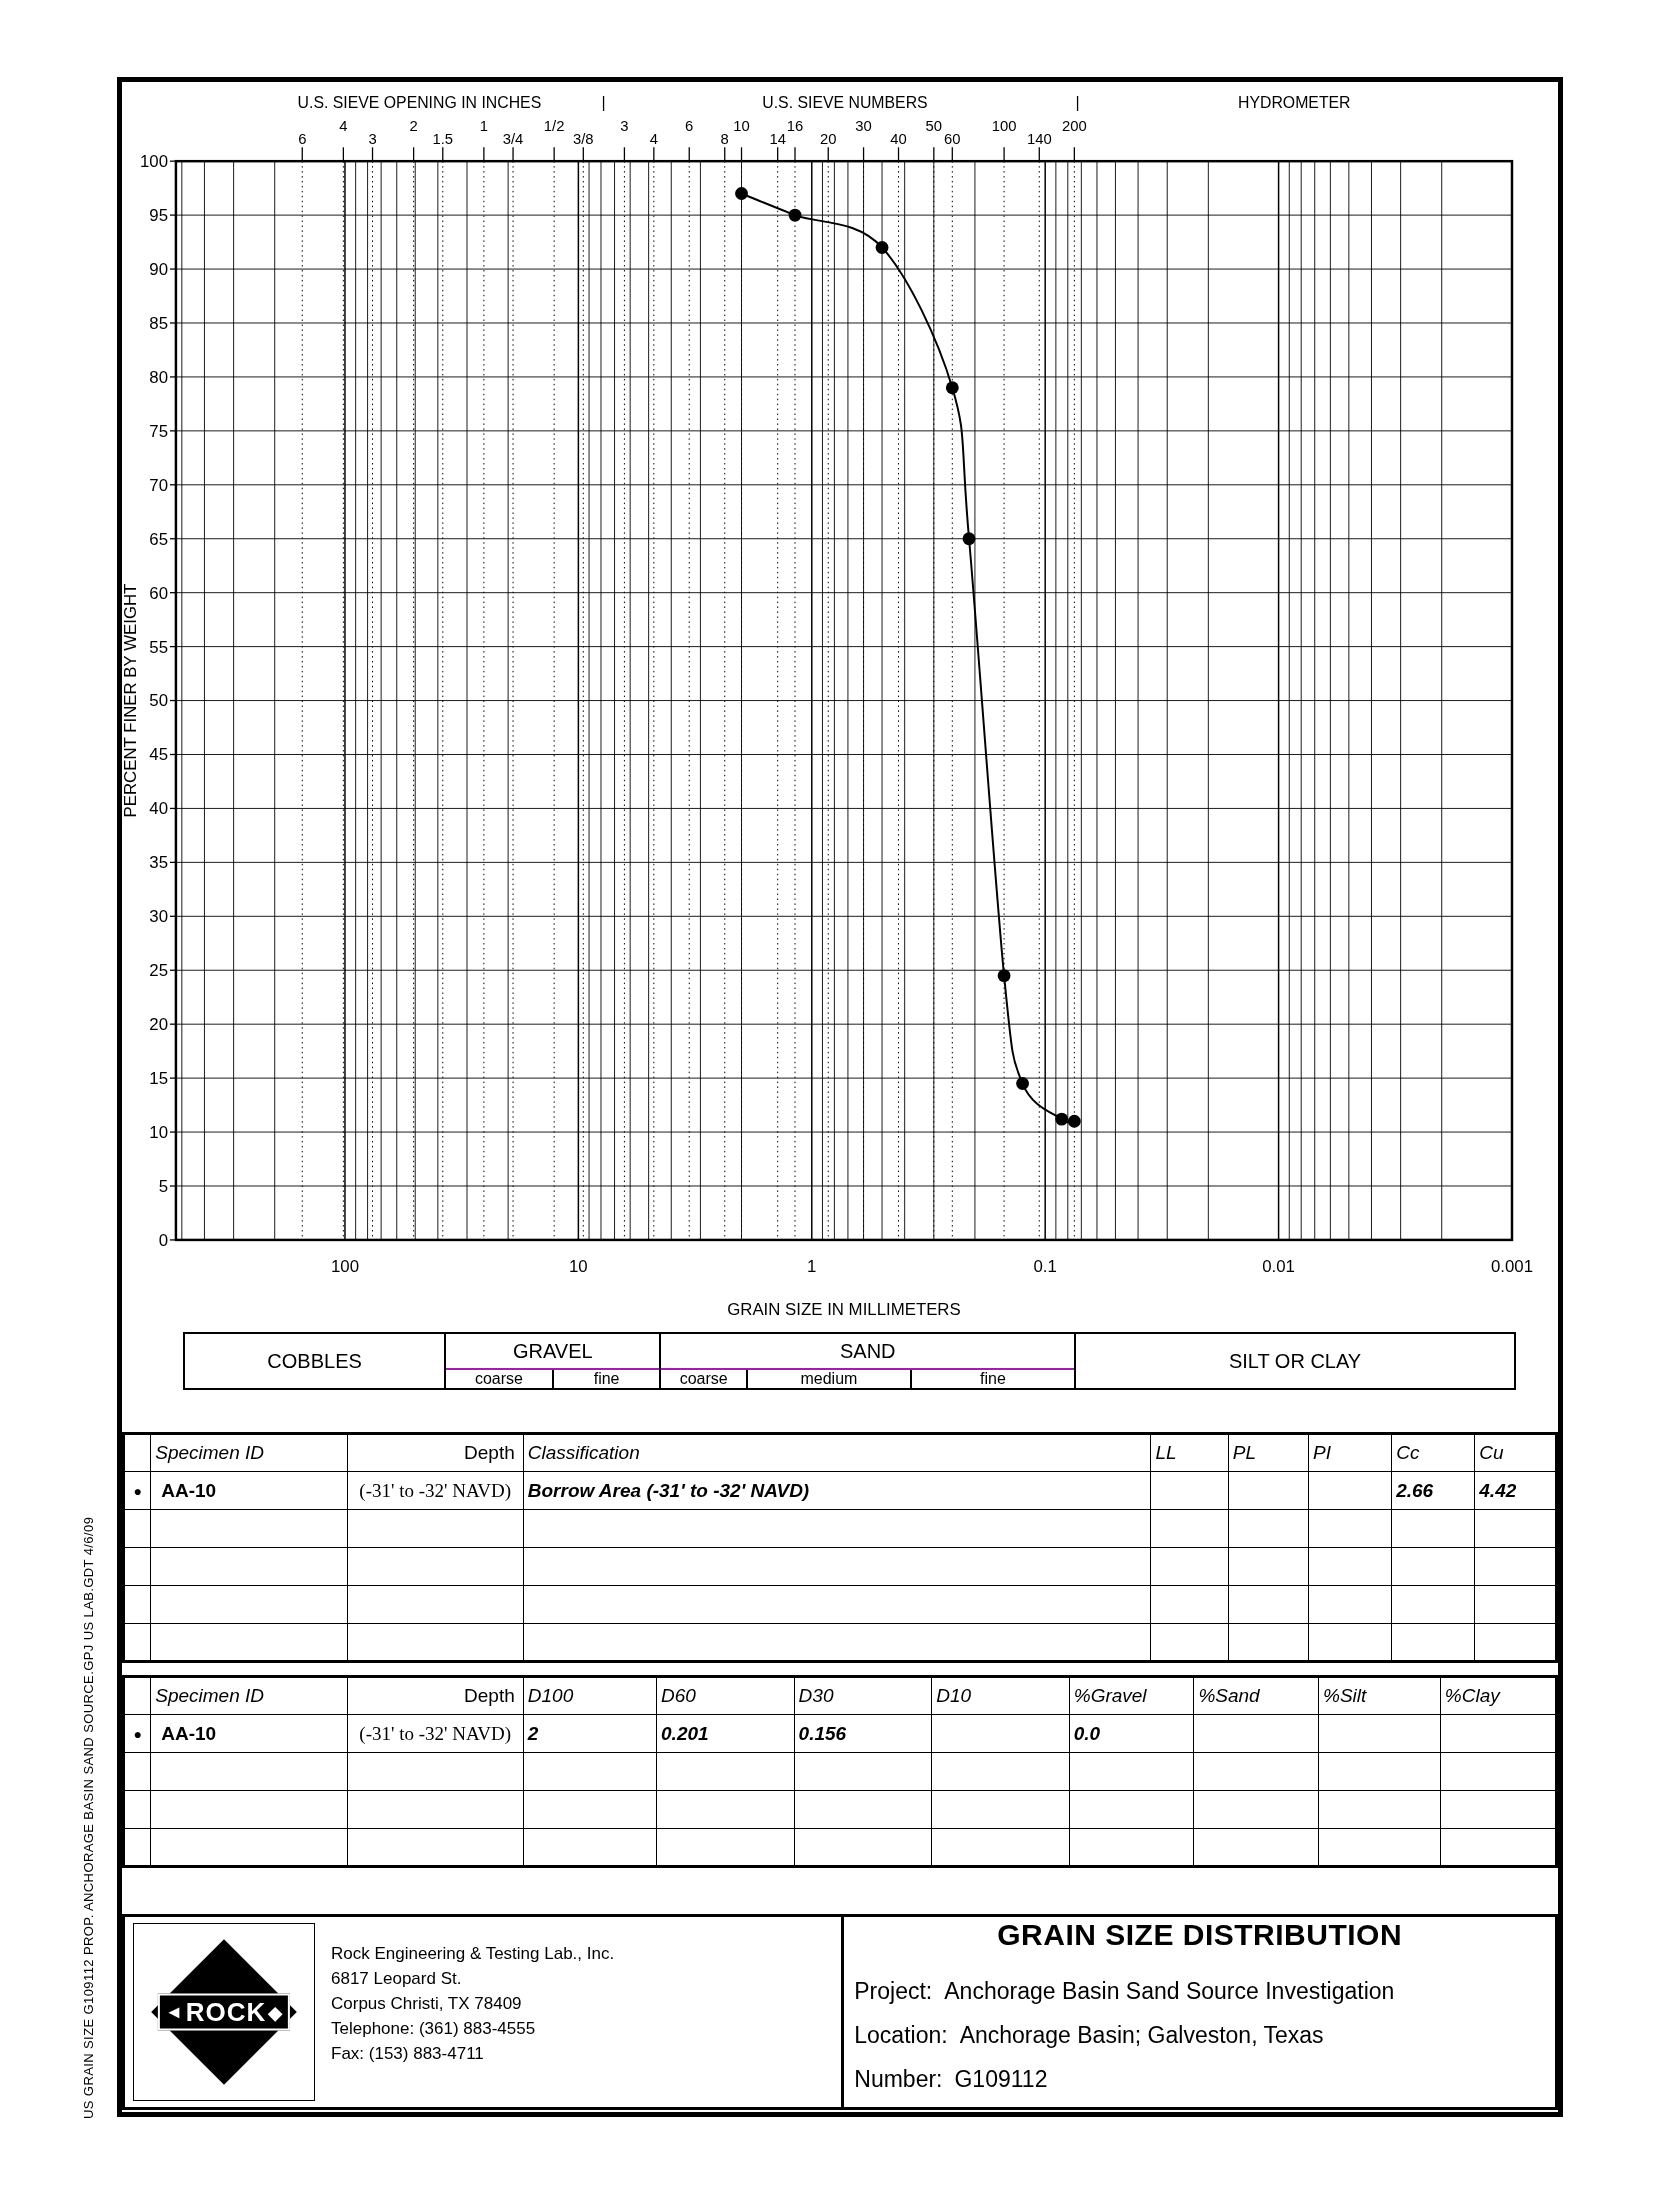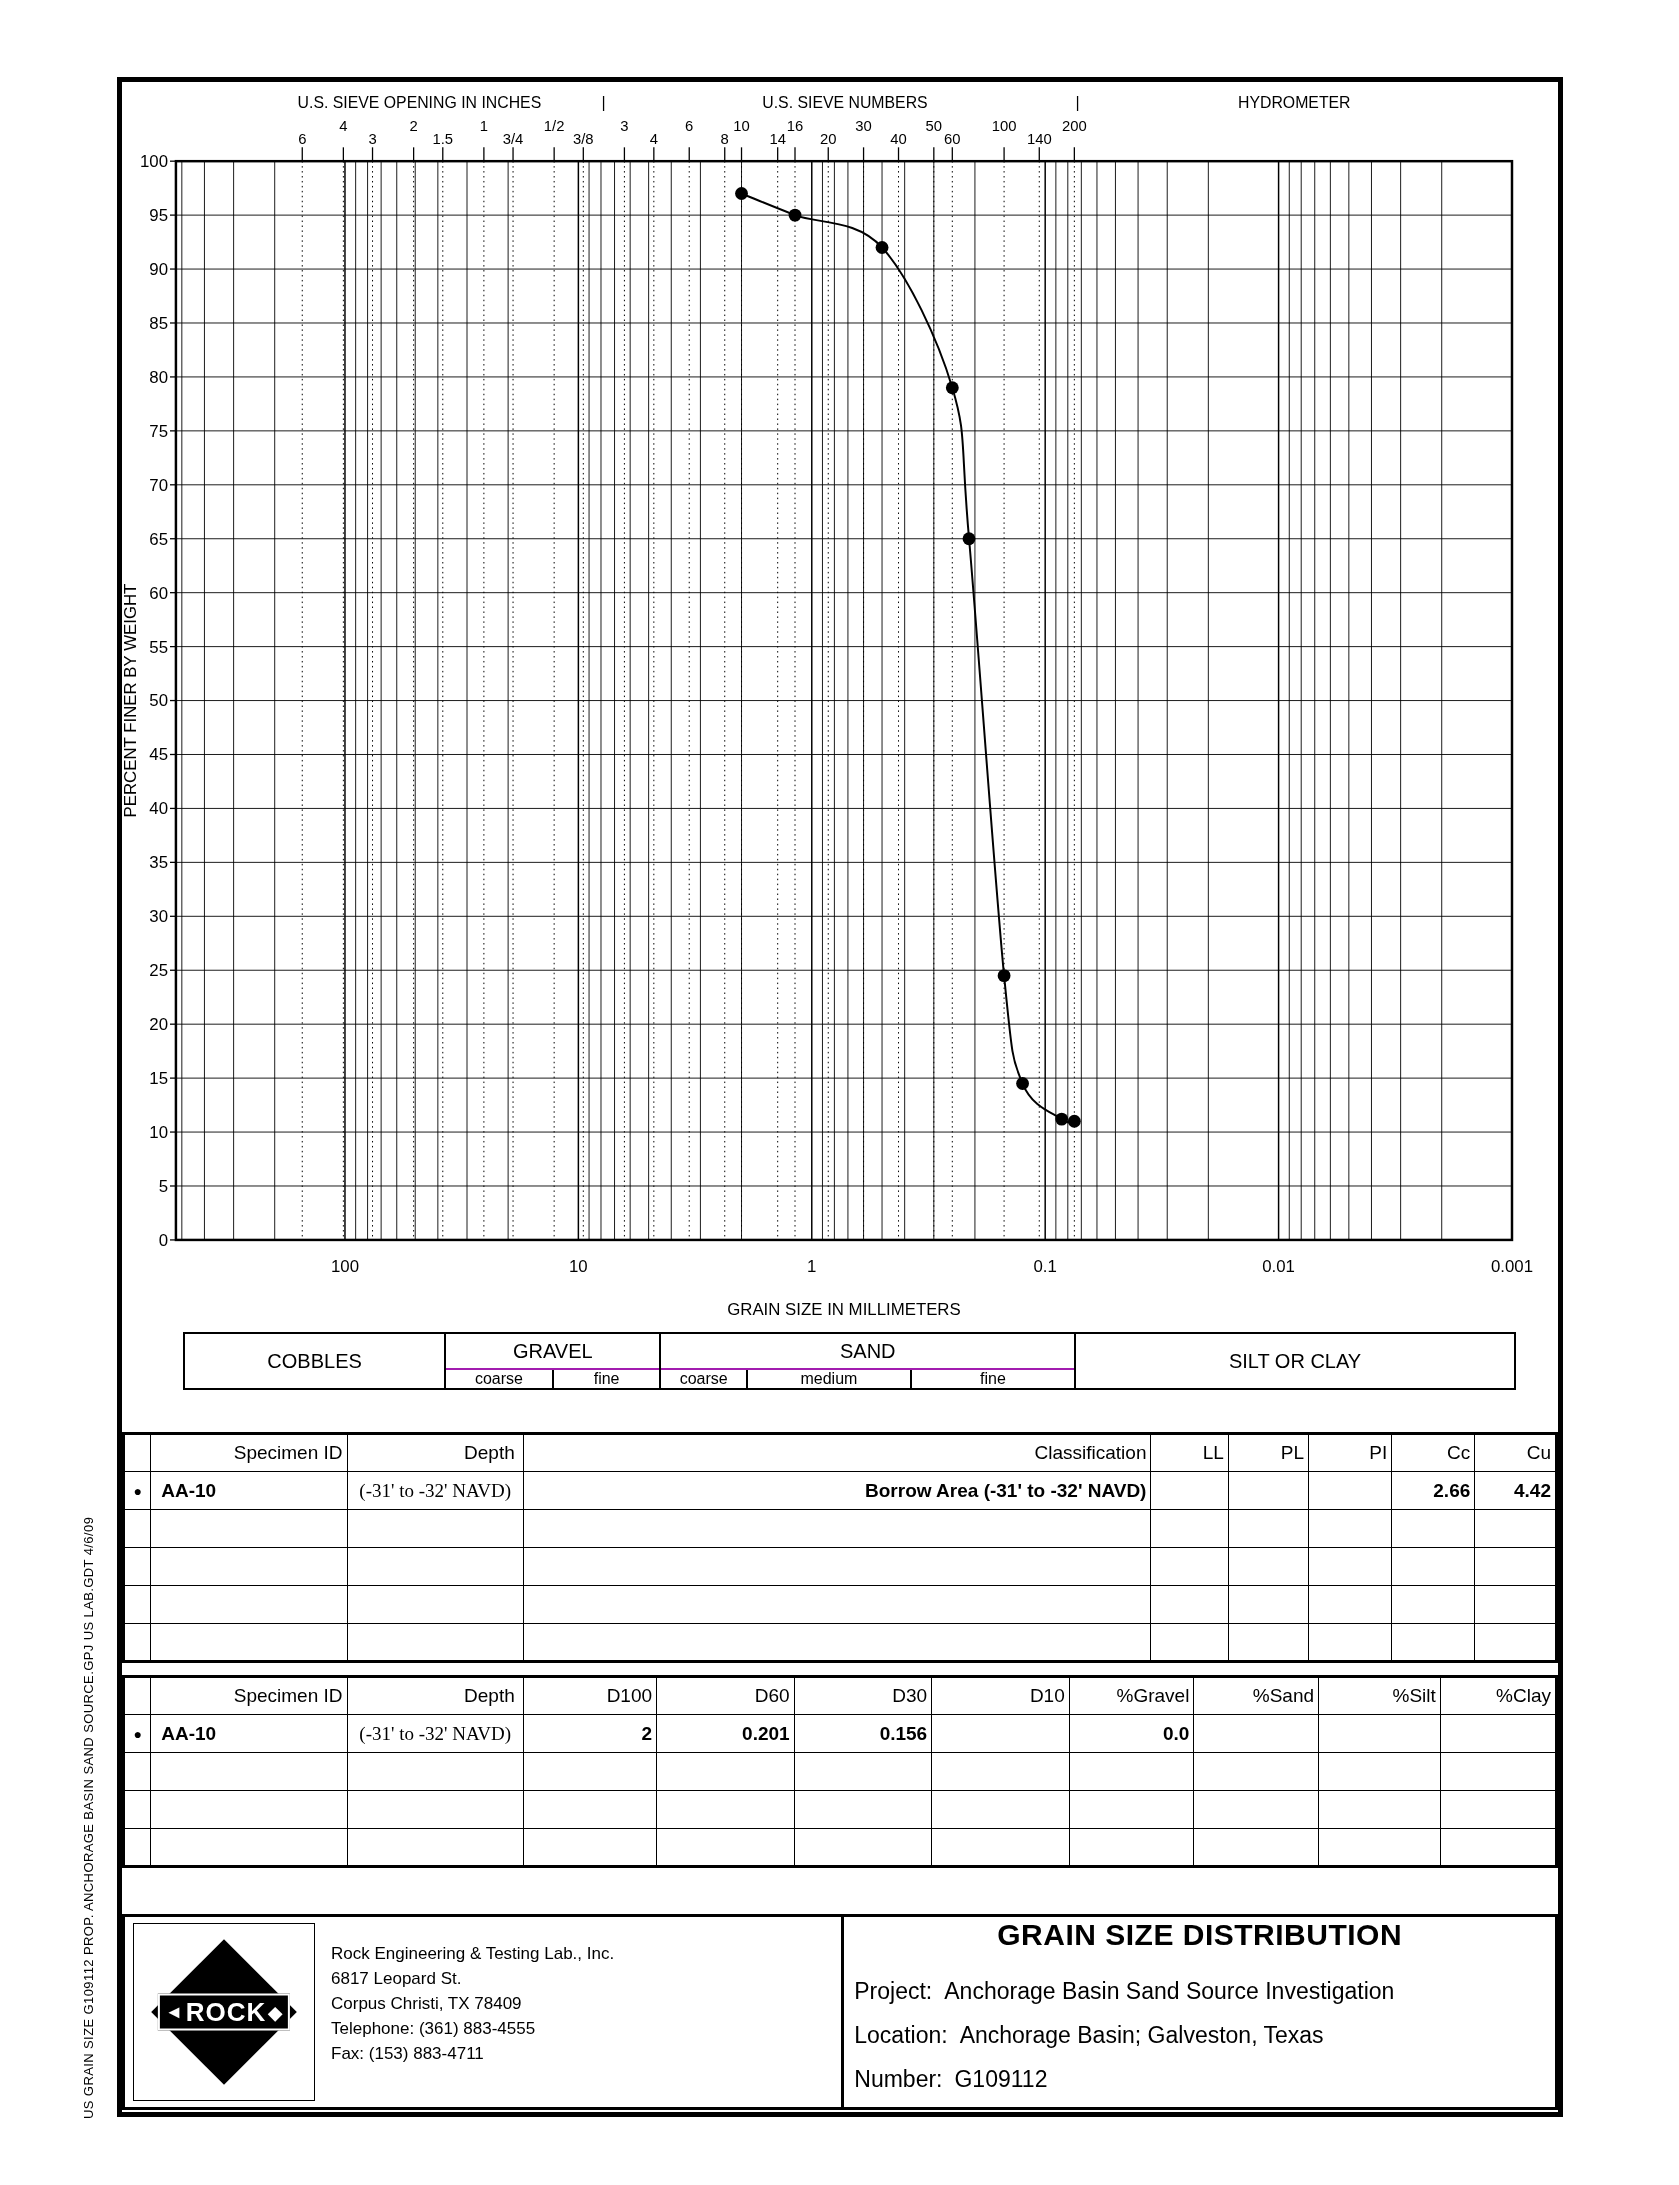--- a/index.html
+++ b/index.html
@@ -23,21 +23,21 @@
   .sub{display:flex;align-items:center;justify-content:center;font-size:16px;box-sizing:border-box;flex:1;}
   .sub + .sub{border-left:2px solid #000;}
 
   
   .dtable{position:absolute;left:0;width:1436px;border-collapse:collapse;table-layout:fixed;
           font-size:19px;border:3px solid #000;}
   #table1{top:1350px;}
   #table2{top:1593px;}
   .dtable td{border:1.5px solid #000;height:38px;padding:0 4px;overflow:hidden;
              white-space:nowrap;box-sizing:border-box;}
-  .dtable td.c{text-align:right;}
+  .dtable td.c{text-align:left;font-style:italic;}
   .dtable td.l{text-align:left;padding-left:10px;}
   .dtable td.r{text-align:right;padding-right:8px;}
   .dtable td.b{font-weight:bold;margin-top:44px;}
   .dtable td.serif{font-family:"Liberation Serif",serif;font-size:19px;text-align:center;}
   .dtable td.sym{text-align:center;font-size:14px;padding:0;}
 
   
   .footer{position:absolute;left:0;top:1832px;width:1436px;height:196px;border:3px solid #000;
           display:flex;box-sizing:border-box;}
   .f-left{width:50.3%;position:relative;border-right:3px solid #000;box-sizing:border-box;}

